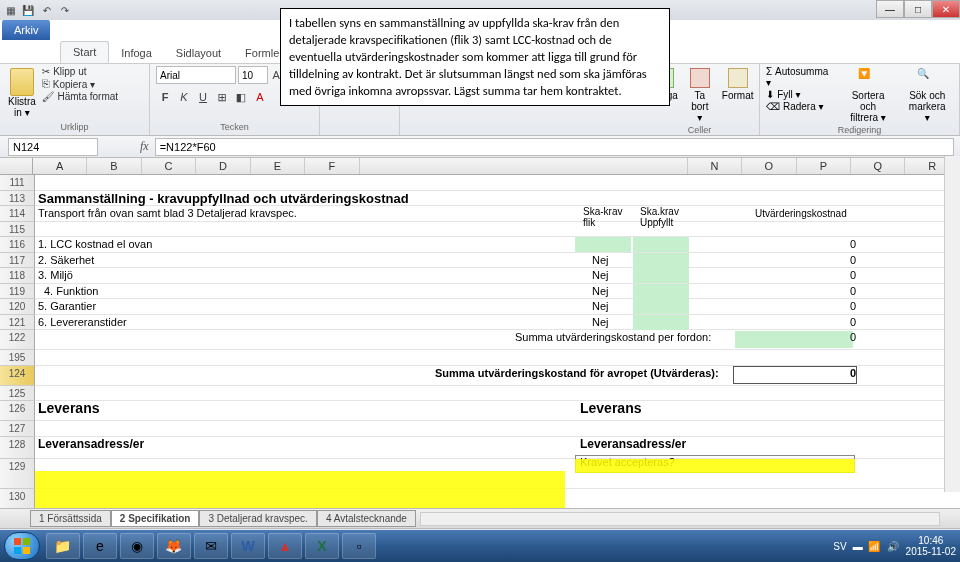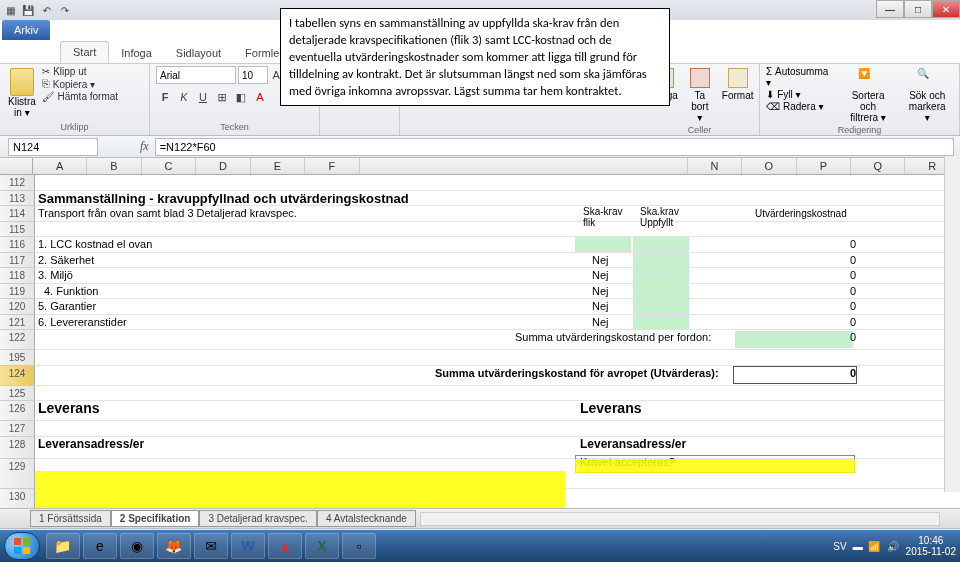--- a/index.html
+++ b/index.html
@@ -207,21 +207,21 @@
     <div class="col-h">N</div>
     <div class="col-h">O</div>
     <div class="col-h">P</div>
     <div class="col-h">Q</div>
     <div class="col-h">R</div>
   </div>
 
   <div class="grid">
 
     <div class="row">
-        <div class="row-h">112</div>
+        <div class="row-h">111</div>
         <div class="cells"></div>
       </div>
     <div class="row">
         <div class="row-h">113</div>
         <div class="cells">
       <span class="cell-content bold" style="left:3px;font-size:13px">Sammanställning - kravuppfyllnad och utvärderingskostnad</span>
     </div>
       </div>
     <div class="row">
         <div class="row-h">114</div>

